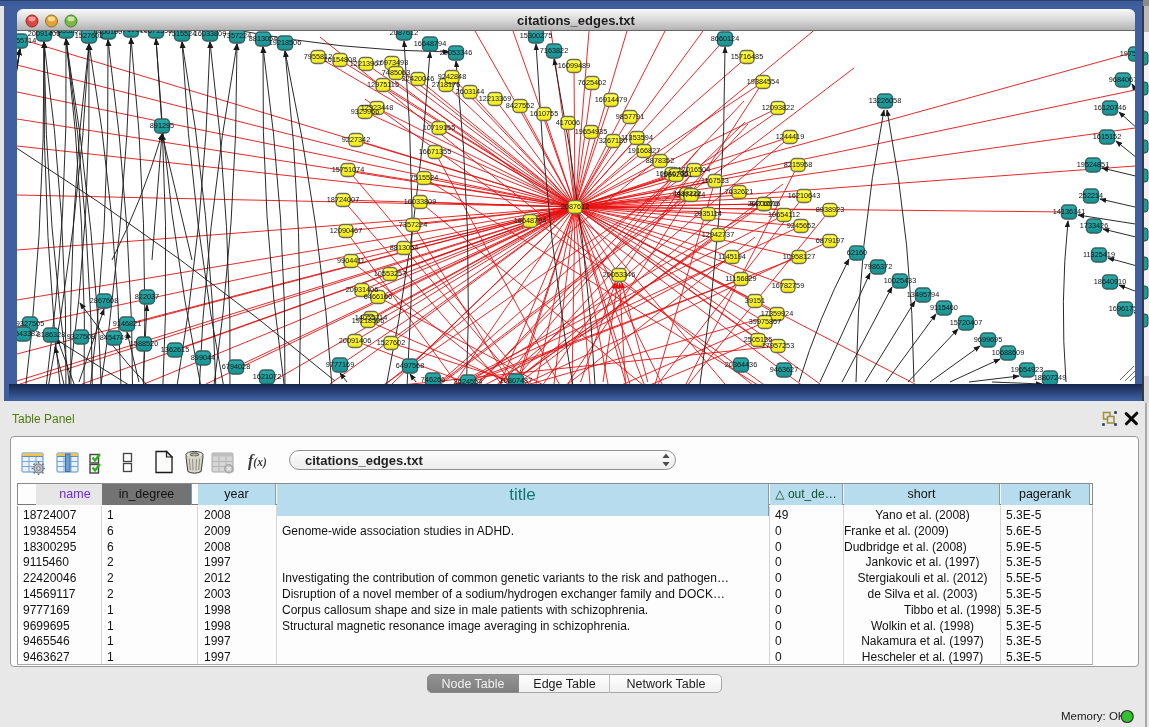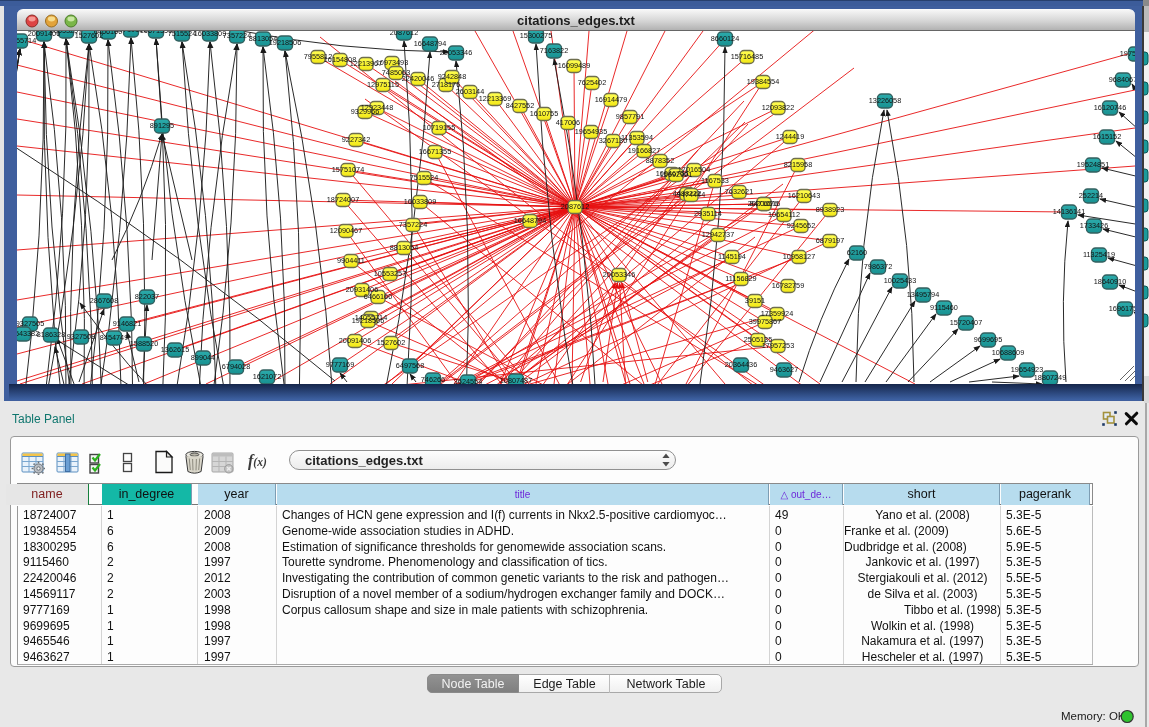--- a/index.html
+++ b/index.html
@@ -596,21 +596,21 @@
 <rect x="-4" y="163" width="8" height="13" rx="3"></rect>
       <rect x="-4" y="193" width="8" height="13" rx="3"></rect>
 <rect x="-4" y="222" width="8" height="13" rx="3"></rect>
       <rect x="-4" y="251" width="8" height="13" rx="3"></rect>
 <rect x="-4" y="280" width="8" height="13" rx="3"></rect>
       <rect x="-4" y="308" width="8" height="13" rx="3"></rect>
     </g>
 </svg>
 
 <div style="position:absolute;left:0;top:403px;width:1149px;height:324px;background:#e8e8e8"></div>
-<div style="position:absolute;left:12px;top:412px;font-size:12px;color:#0f766e">Table Panel</div>
+<div style="position:absolute;left:12px;top:412px;font-size:12px;color:#4d7c0f">Table Panel</div>
 <svg style="position:absolute;left:1101px;top:410px" width="18" height="17" viewBox="0 0 18 17">
 <rect x="2.5" y="2.5" width="6.5" height="6.5" fill="#e4edf7" stroke="#a3913c" stroke-width="1.6"></rect>
 <rect x="6.5" y="6.5" width="6.5" height="6.5" fill="#dfe9f6" stroke="#a3913c" stroke-width="1.6"></rect>
 <rect x="13.2" y="1.2" width="2.6" height="2.6" fill="#1d3a66"></rect>
 <rect x="1.2" y="13.2" width="2.6" height="2.6" fill="#1d3a66"></rect>
 <rect x="13.2" y="13.2" width="2.6" height="2.6" fill="#1d3a66"></rect>
 </svg>
 <svg style="position:absolute;left:1123px;top:410px" width="17" height="17" viewBox="0 0 17 17">
     <path d="M3.2 3.6 L13.4 13.6 M13.8 3.2 L3.4 13.8" stroke="#0a0a0a" stroke-width="3" stroke-linecap="round"></path>
   </svg>
@@ -672,59 +672,56 @@
   </svg>
 <div style="position:absolute;left:248px;top:452px;font-family:'Liberation Serif',serif;font-style:italic;font-size:16px;color:#3a3a3a;font-weight:bold">f<span style="font-size:11.5px">(x)</span></div>
 
 <div style="position:absolute;left:289px;top:450px;width:387px;height:20px;background:linear-gradient(#fdfdfd,#ececec);border:1px solid #909090;border-radius:10px;font-size:13px;font-weight:bold;color:#222;line-height:19px;padding-left:15px">citations_edges.txt</div>
 <svg style="position:absolute;left:661px;top:452px" width="10" height="16" viewBox="0 0 10 16">
     <path d="M5 1.5 L8.6 6 H1.4 z" fill="#4a4a4a"></path>
     <path d="M5 14.5 L1.4 10 H8.6 z" fill="#4a4a4a"></path>
   </svg>
 
 <div style="position:absolute;left:17px;top:483px;width:1076px;height:22px;border:1px solid #8a8a8a;border-bottom:1px solid #777"></div>
-<div style="position:absolute;left:6px;top:484px;width:83px;height:21px;background:#e6e6e6;border-right:1px solid #15803d;text-align:center;line-height:21px;font-size:12.5px;color:#7f1d1d">name</div>
-<div style="position:absolute;left:102px;top:484px;width:90px;height:21px;background:#14b8a6;border-right:1px solid #7d9db3;text-align:center;line-height:21px;font-size:12.5px;color:#111">in_degree</div>
+<div style="position:absolute;left:36px;top:484px;width:83px;height:21px;background:#e6e6e6;border-right:5px solid #15803d;text-align:center;line-height:21px;font-size:12.5px;color:#6d28d9">name</div>
+<div style="position:absolute;left:102px;top:484px;width:90px;height:21px;background:#737373;border-right:1px solid #7d9db3;text-align:center;line-height:21px;font-size:12.5px;color:#111">in_degree</div>
 <div style="position:absolute;left:198px;top:484px;width:78px;height:21px;background:#b7dcee;border-right:1px solid #7d9db3;text-align:center;line-height:21px;font-size:12.5px;color:#111">year</div>
-<div style="position:absolute;left:277px;top:484px;width:492px;height:21px;background:#b7dcee;border-right:1px solid #7d9db3;text-align:center;line-height:21px;font-size:10px;color:#6d28d9">title</div>
-<div style="position:absolute;left:770px;top:484px;width:73px;height:21px;background:#b7dcee;border-right:1px solid #7d9db3;text-align:center;line-height:21px;font-size:10px;color:#6d28d9">△ out_de…</div>
+<div style="position:absolute;left:277px;top:484px;width:492px;height:32px;background:#b7dcee;border-right:1px solid #7d9db3;text-align:center;line-height:21px;font-size:17px;color:#0f766e">title</div>
+<div style="position:absolute;left:770px;top:484px;width:73px;height:21px;background:#b7dcee;border-right:1px solid #7d9db3;text-align:center;line-height:21px;font-size:12px;color:#14532d">△ out_de…</div>
 <div style="position:absolute;left:844px;top:484px;width:156px;height:21px;background:#b7dcee;border-right:1px solid #7d9db3;text-align:center;line-height:21px;font-size:12.5px;color:#111">short</div>
 <div style="position:absolute;left:1001px;top:484px;width:89px;height:21px;background:#b7dcee;border-right:1px solid #7d9db3;text-align:center;line-height:21px;font-size:12.5px;color:#111">pagerank</div>
 <div style="position:absolute;left:18px;top:507px;width:1074px;height:16px;line-height:16px;font-size:12px;color:#111">
     <div style="position:absolute;left:5px;width:79px;top:0;text-align:left;white-space:nowrap;overflow:hidden">18724007</div>
     <div style="position:absolute;left:89px;width:91px;top:0;text-align:left;white-space:nowrap;overflow:hidden">1</div>
     <div style="position:absolute;left:186px;width:73px;top:0;text-align:left;white-space:nowrap;overflow:hidden">2008</div>
-    <div style="position:absolute;left:264px;width:488px;top:0;text-align:left;white-space:nowrap;overflow:hidden">Changes of HCN gene expression and I(f) currents in Nkx2.5-positive cardiomyoc…</div>
     <div style="position:absolute;left:757px;width:69px;top:0;text-align:left;white-space:nowrap;overflow:hidden">49</div>
     <div style="position:absolute;left:826px;width:157px;top:0;text-align:center;white-space:nowrap;overflow:hidden">Yano et al. (2008)</div>
     <div style="position:absolute;left:988px;width:85px;top:0;text-align:left;white-space:nowrap;overflow:hidden">5.3E-5</div>
   </div>
 <div style="position:absolute;left:18px;top:522.8px;width:1074px;height:16px;line-height:16px;font-size:12px;color:#111">
     <div style="position:absolute;left:5px;width:79px;top:0;text-align:left;white-space:nowrap;overflow:hidden">19384554</div>
     <div style="position:absolute;left:89px;width:91px;top:0;text-align:left;white-space:nowrap;overflow:hidden">6</div>
     <div style="position:absolute;left:186px;width:73px;top:0;text-align:left;white-space:nowrap;overflow:hidden">2009</div>
     <div style="position:absolute;left:264px;width:488px;top:0;text-align:left;white-space:nowrap;overflow:hidden">Genome-wide association studies in ADHD.</div>
     <div style="position:absolute;left:757px;width:69px;top:0;text-align:left;white-space:nowrap;overflow:hidden">0</div>
     <div style="position:absolute;left:826px;width:157px;top:0;text-align:left;white-space:nowrap;overflow:hidden">Franke et al. (2009)</div>
     <div style="position:absolute;left:988px;width:85px;top:0;text-align:left;white-space:nowrap;overflow:hidden">5.6E-5</div>
   </div>
 <div style="position:absolute;left:18px;top:538.5999999999999px;width:1074px;height:16px;line-height:16px;font-size:12px;color:#111">
     <div style="position:absolute;left:5px;width:79px;top:0;text-align:left;white-space:nowrap;overflow:hidden">18300295</div>
     <div style="position:absolute;left:89px;width:91px;top:0;text-align:left;white-space:nowrap;overflow:hidden">6</div>
     <div style="position:absolute;left:186px;width:73px;top:0;text-align:left;white-space:nowrap;overflow:hidden">2008</div>
-    <div style="position:absolute;left:264px;width:488px;top:0;text-align:left;white-space:nowrap;overflow:hidden">Estimation of significance thresholds for genomewide association scans.</div>
     <div style="position:absolute;left:757px;width:69px;top:0;text-align:left;white-space:nowrap;overflow:hidden">0</div>
     <div style="position:absolute;left:826px;width:157px;top:0;white-space:nowrap;overflow:hidden">Dudbridge et al. (2008)</div>
     <div style="position:absolute;left:988px;width:85px;top:0;text-align:left;white-space:nowrap;overflow:hidden">5.9E-5</div>
   </div>
 <div style="position:absolute;left:18px;top:554.3999999999999px;width:1074px;height:16px;line-height:16px;font-size:12px;color:#111">
     <div style="position:absolute;left:5px;width:79px;top:0;text-align:left;white-space:nowrap;overflow:hidden">9115460</div>
     <div style="position:absolute;left:89px;width:91px;top:0;text-align:left;white-space:nowrap;overflow:hidden">2</div>
     <div style="position:absolute;left:186px;width:73px;top:0;text-align:left;white-space:nowrap;overflow:hidden">1997</div>
-    <div style="position:absolute;left:264px;width:488px;top:0;text-align:left;white-space:nowrap;overflow:hidden">Tourette syndrome. Phenomenology and classification of tics.</div>
     <div style="position:absolute;left:757px;width:69px;top:0;text-align:left;white-space:nowrap;overflow:hidden">0</div>
     <div style="position:absolute;left:826px;width:157px;top:0;text-align:center;white-space:nowrap;overflow:hidden">Jankovic et al. (1997)</div>
     <div style="position:absolute;left:988px;width:85px;top:0;text-align:left;white-space:nowrap;overflow:hidden">5.3E-5</div>
   </div>
 <div style="position:absolute;left:18px;top:570.1999999999998px;width:1074px;height:16px;line-height:16px;font-size:12px;color:#111">
     <div style="position:absolute;left:5px;width:79px;top:0;text-align:left;white-space:nowrap;overflow:hidden">22420046</div>
     <div style="position:absolute;left:89px;width:91px;top:0;text-align:left;white-space:nowrap;overflow:hidden">2</div>
     <div style="position:absolute;left:186px;width:73px;top:0;text-align:left;white-space:nowrap;overflow:hidden">2012</div>
     <div style="position:absolute;left:264px;width:488px;top:0;text-align:left;white-space:nowrap;overflow:hidden">Investigating the contribution of common genetic variants to the risk and pathogen…</div>
     <div style="position:absolute;left:757px;width:69px;top:0;text-align:left;white-space:nowrap;overflow:hidden">0</div>
@@ -746,20 +743,21 @@
     <div style="position:absolute;left:186px;width:73px;top:0;text-align:left;white-space:nowrap;overflow:hidden">1998</div>
     <div style="position:absolute;left:264px;width:488px;top:0;text-align:left;white-space:nowrap;overflow:hidden">Corpus callosum shape and size in male patients with schizophrenia.</div>
     <div style="position:absolute;left:757px;width:69px;top:0;text-align:left;white-space:nowrap;overflow:hidden">0</div>
     <div style="position:absolute;left:826px;width:157px;top:0;text-align:right;white-space:nowrap;overflow:hidden">Tibbo et al. (1998)</div>
     <div style="position:absolute;left:988px;width:85px;top:0;text-align:left;white-space:nowrap;overflow:hidden">5.3E-5</div>
   </div>
 <div style="position:absolute;left:18px;top:617.5999999999997px;width:1074px;height:16px;line-height:16px;font-size:12px;color:#111">
     <div style="position:absolute;left:5px;width:79px;top:0;text-align:left;white-space:nowrap;overflow:hidden">9699695</div>
     <div style="position:absolute;left:89px;width:91px;top:0;text-align:left;white-space:nowrap;overflow:hidden">1</div>
     <div style="position:absolute;left:186px;width:73px;top:0;text-align:left;white-space:nowrap;overflow:hidden">1998</div>
+    <div style="position:absolute;left:264px;width:488px;top:0;text-align:left;white-space:nowrap;overflow:hidden">Structural magnetic resonance image averaging in schizophrenia.</div>
     <div style="position:absolute;left:757px;width:69px;top:0;text-align:left;white-space:nowrap;overflow:hidden">0</div>
     <div style="position:absolute;left:826px;width:157px;top:0;text-align:center;white-space:nowrap;overflow:hidden">Wolkin et al. (1998)</div>
     <div style="position:absolute;left:988px;width:85px;top:0;text-align:left;white-space:nowrap;overflow:hidden">5.3E-5</div>
   </div>
 <div style="position:absolute;left:18px;top:633.3999999999996px;width:1074px;height:16px;line-height:16px;font-size:12px;color:#111">
     <div style="position:absolute;left:5px;width:79px;top:0;text-align:left;white-space:nowrap;overflow:hidden">9465546</div>
     <div style="position:absolute;left:89px;width:91px;top:0;text-align:left;white-space:nowrap;overflow:hidden">1</div>
     <div style="position:absolute;left:186px;width:73px;top:0;text-align:left;white-space:nowrap;overflow:hidden">1997</div>
     <div style="position:absolute;left:757px;width:69px;top:0;text-align:left;white-space:nowrap;overflow:hidden">0</div>
     <div style="position:absolute;left:826px;width:157px;top:0;text-align:center;white-space:nowrap;overflow:hidden">Nakamura et al. (1997)</div>

